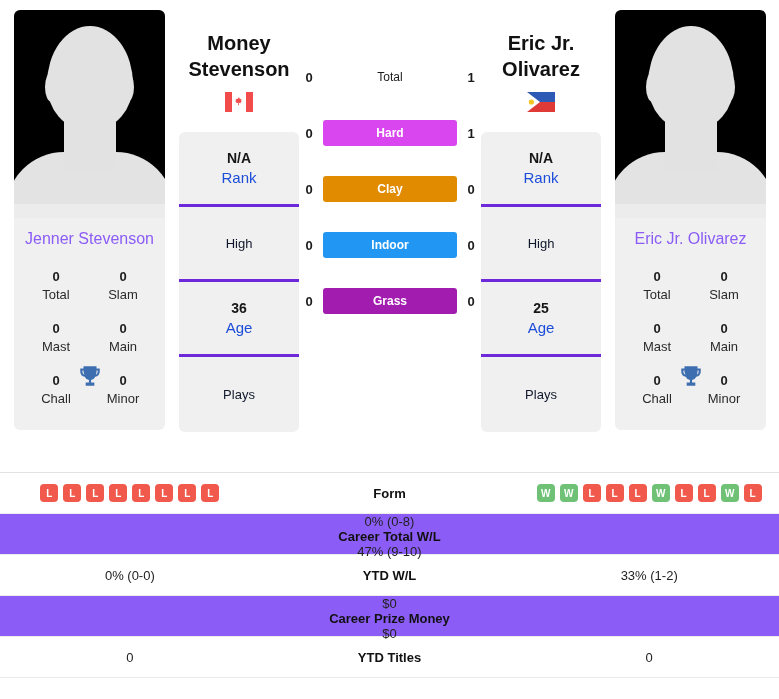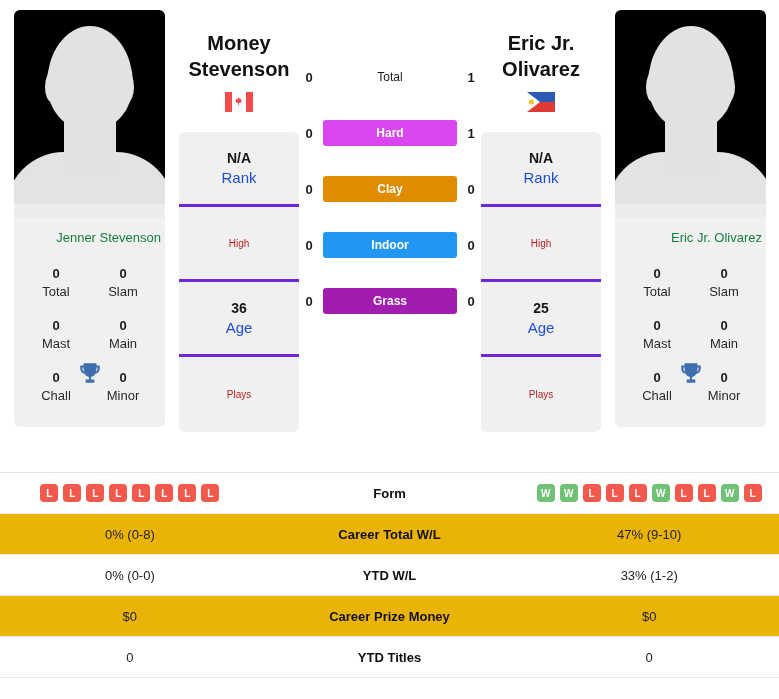--- a/index.html
+++ b/index.html
@@ -68,23 +68,23 @@
     background: #e3e3e3;
     border-radius: 58px 58px 0 0;
   }
   .sil-base {
     position: absolute; left: 0; bottom: 0;
     width: 100%; height: 14px;
     background: #ececec;
   }
 
   .photo-name {
-    text-align: right;
-    font-size: 13px;
-    color: #15803d;
+    text-align: center;
+    font-size: 16px;
+    color: #8b5cf6;
     padding: 12px 4px 10px;
   }
 
   .titles-grid {
     position: relative;
     padding: 2px 0 14px;
   }
   .titles-row {
     display: flex;
     justify-content: space-between;
@@ -120,21 +120,21 @@
   }
   .info-cell {
     height: 75px;
     display: flex; flex-direction: column;
     align-items: center; justify-content: center;
     border-bottom: 3px solid #6d28d9;
   }
   .info-cell:last-child { border-bottom: none; }
   .ic-val { font-size: 14px; font-weight: bold; color: #161616; line-height: 19px; }
   .ic-lab { font-size: 15px; color: #1d4ed8; line-height: 19px; }
-  .ic-only { font-size: 10px; color: #b91c1c; }
+  .ic-only { font-size: 13px; color: #0f172a; }
 
   
   .h2h {
     flex: 0 0 182px; width: 182px;
     padding-top: 53px;
   }
   .h2h-row {
     display: flex; align-items: center;
     justify-content: space-between;
     height: 28px;
@@ -154,21 +154,21 @@
   .h2h-mid.plain { color: #1b1b1b; font-weight: normal; }
   .h2h-mid.surface { color: #ffffff; font-weight: bold; }
 
   
   .stats { border-top: 1px solid #e2e2e2; }
   .srow {
     display: flex; align-items: center;
     height: 41px;
     border-bottom: 1px solid #ececec;
   }
-  .srow.alt { background: #eab308; }
+  .srow.alt { background: #8b5cf6; flex-direction: column; }
   .scell {
     flex: 1;
     text-align: center;
     font-size: 13px;
     color: #222;
   }
   .scell.mid { font-weight: bold; color: #111; }
   .scell.form-cell { display: flex; justify-content: center; gap: 5px; }
   .badge {
     width: 18px; height: 18px;

